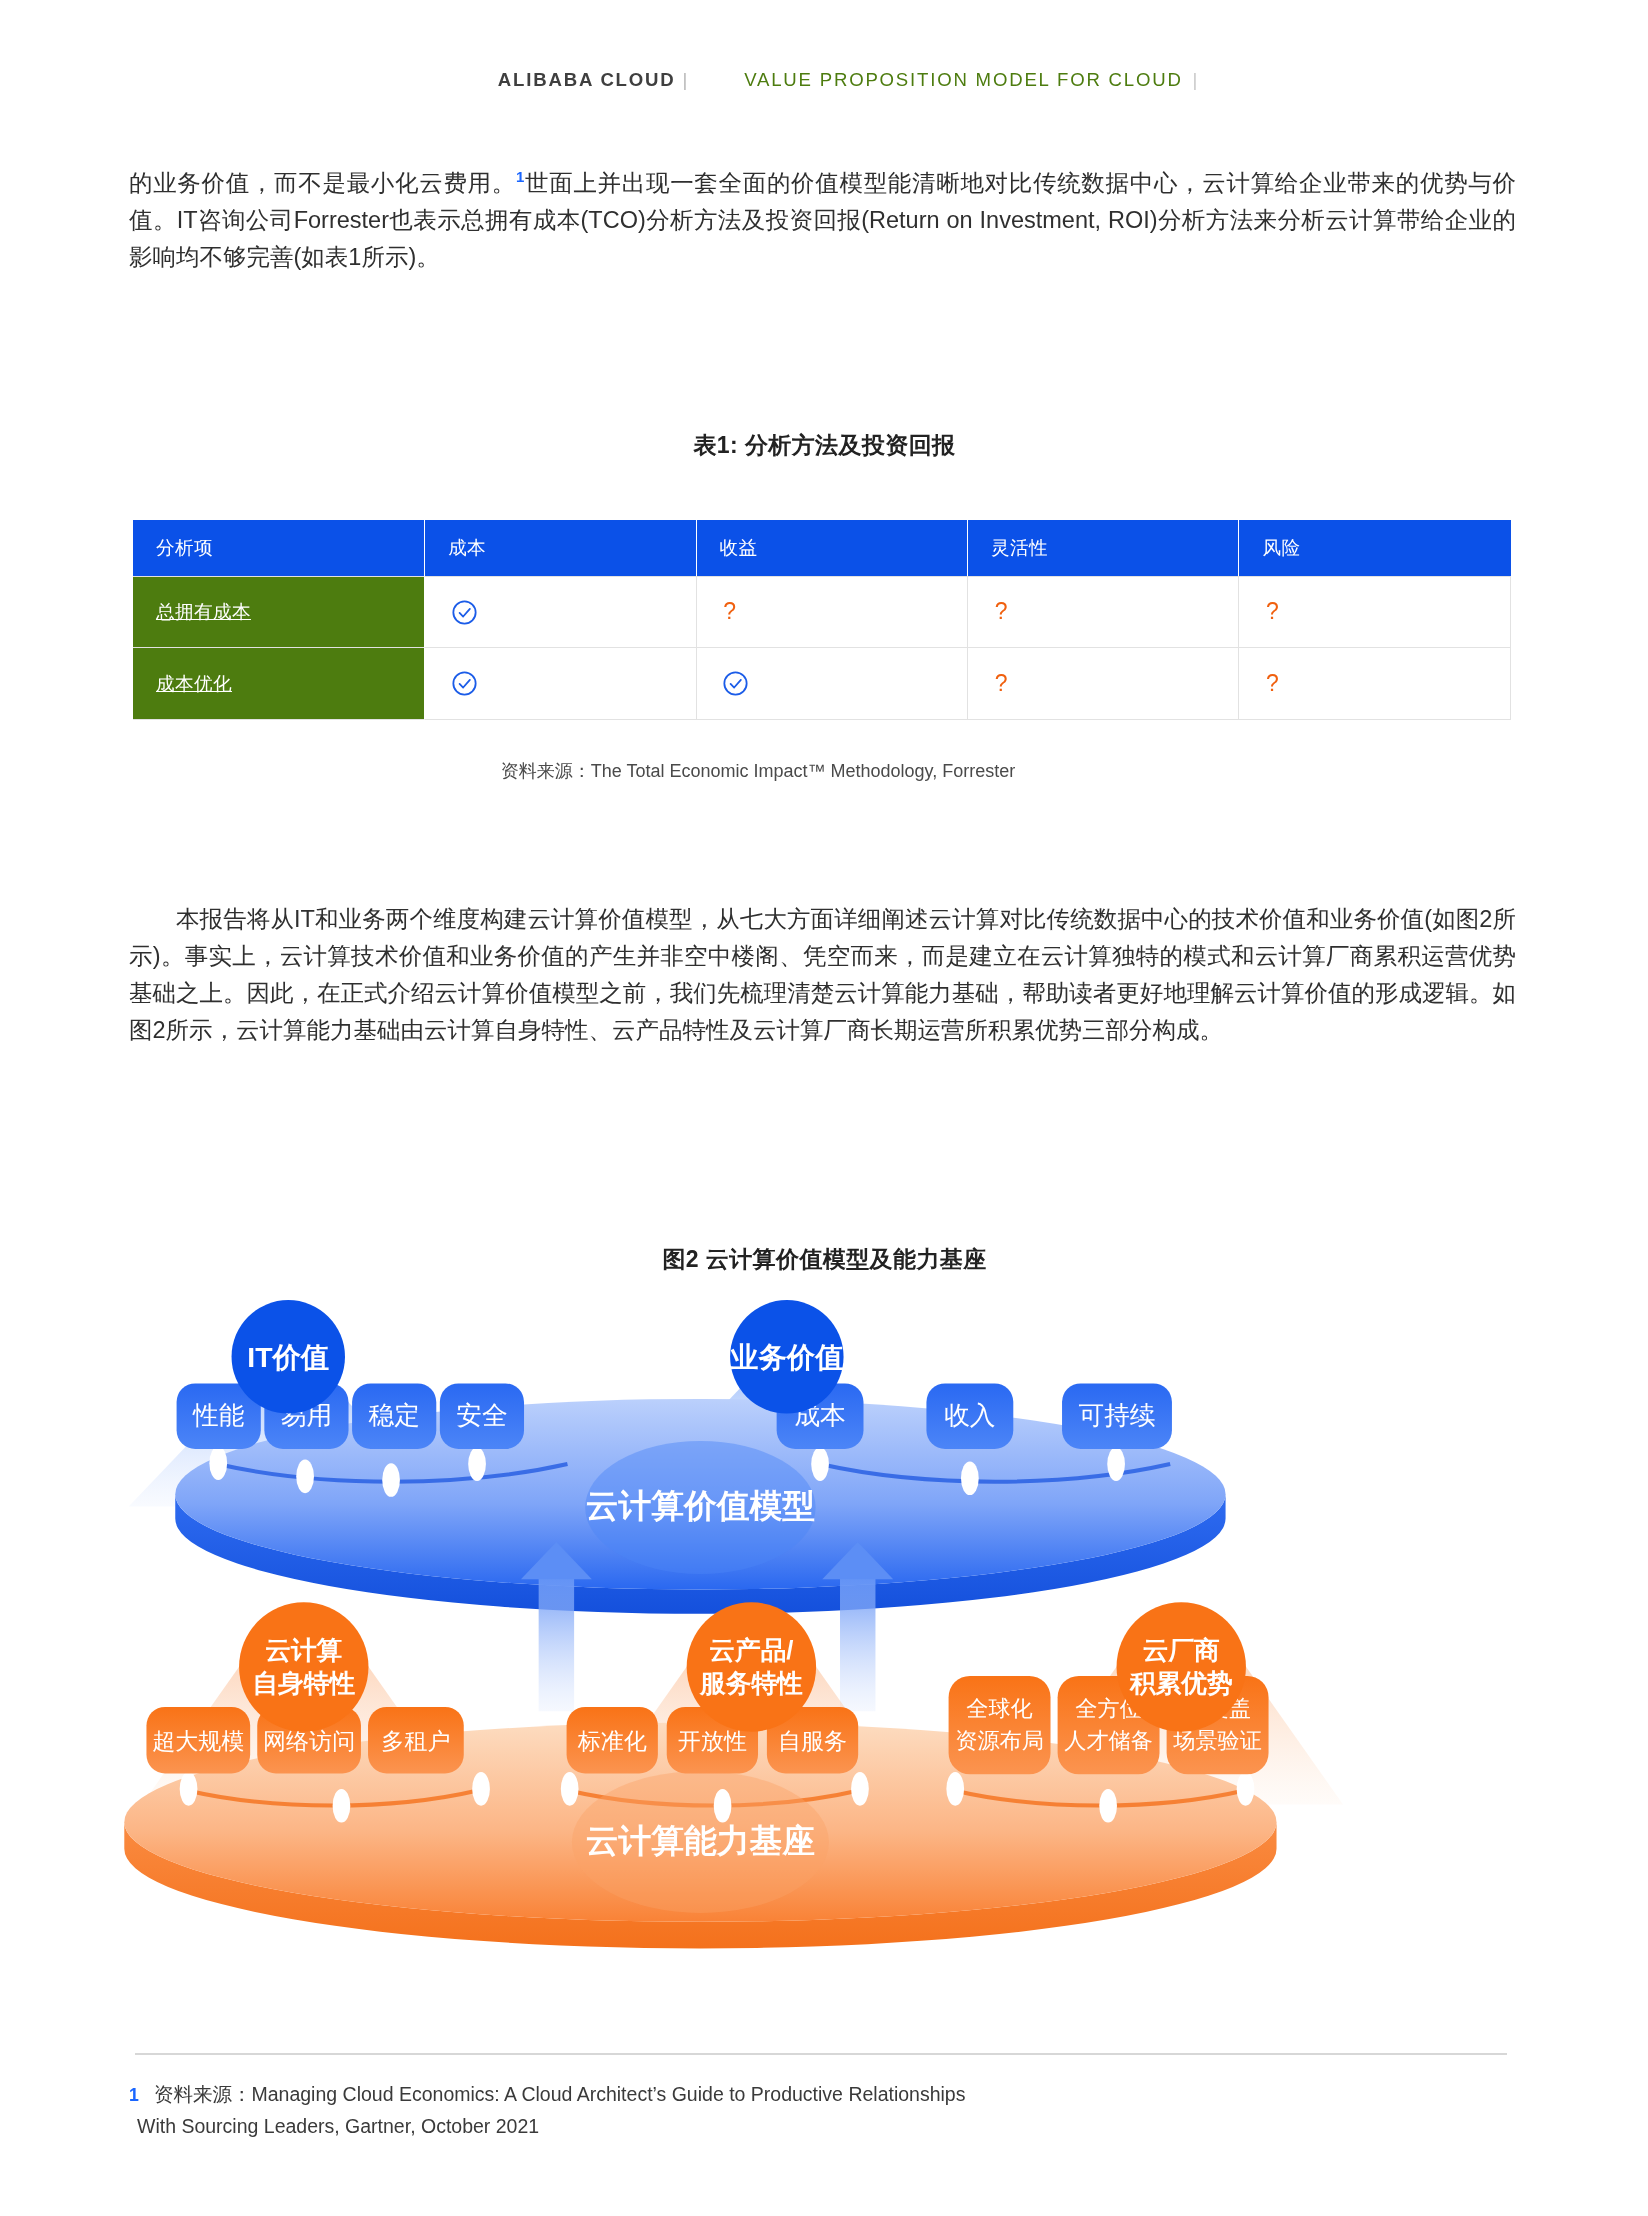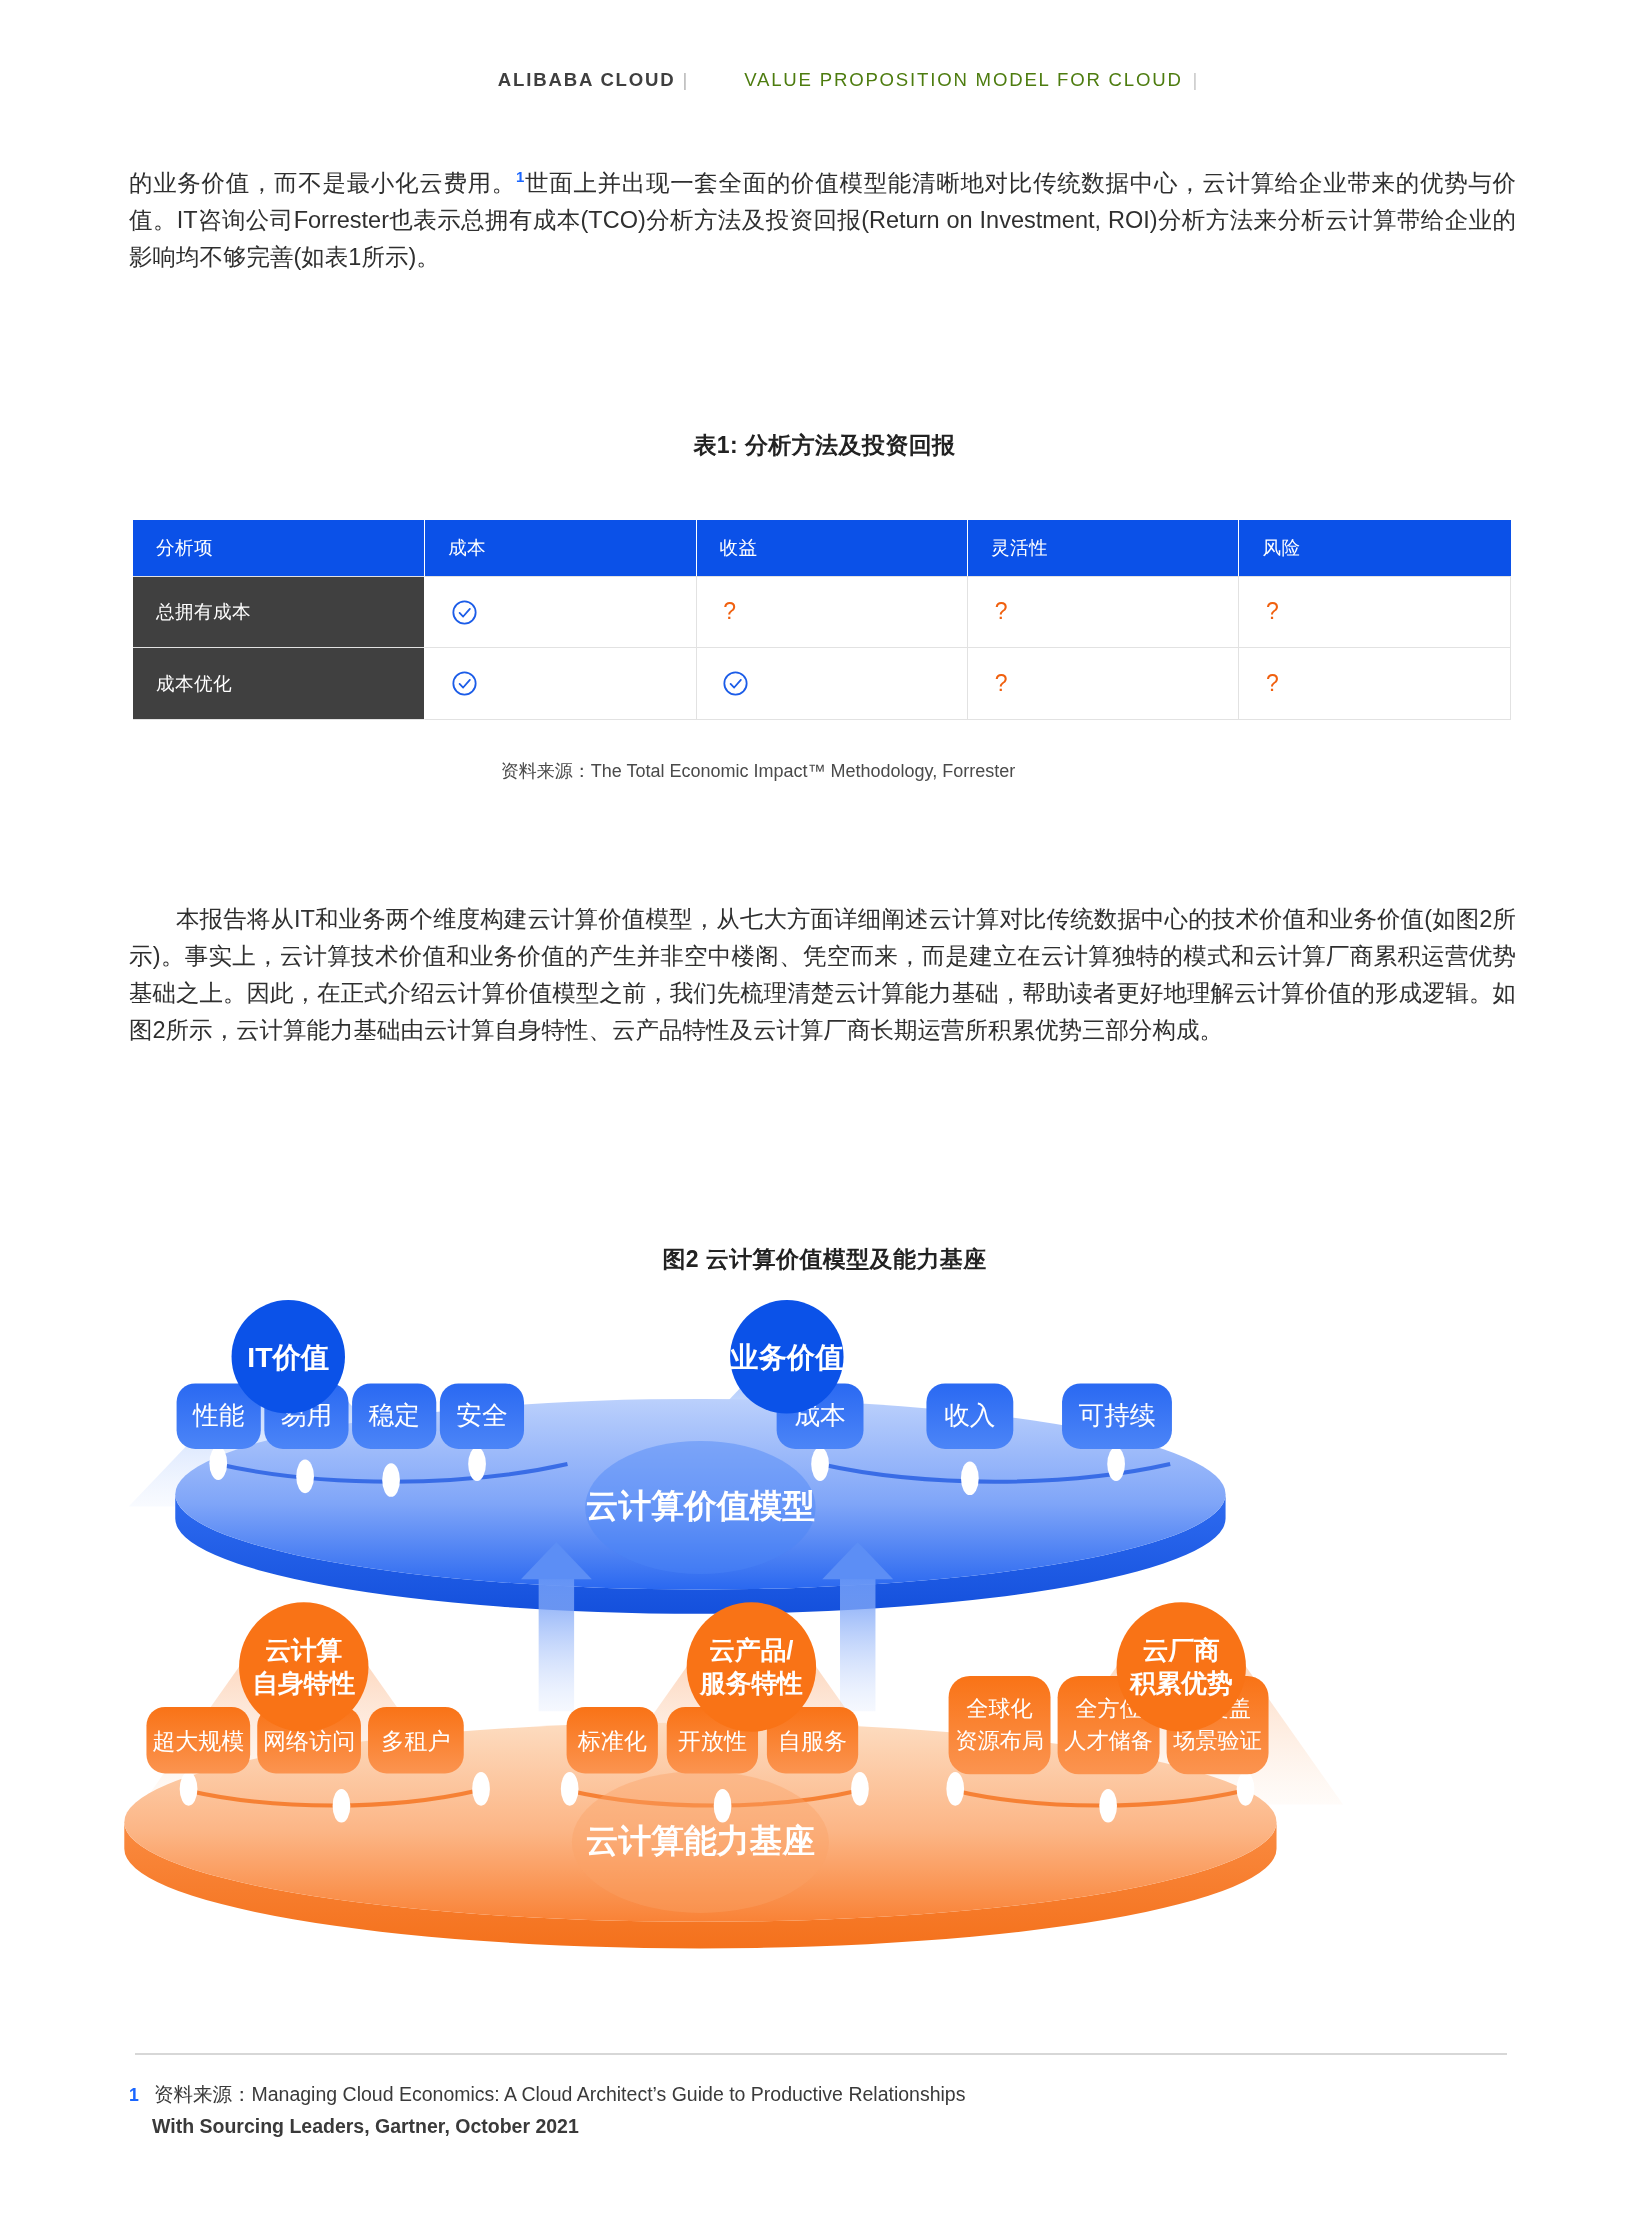--- a/index.html
+++ b/index.html
@@ -51,22 +51,23 @@
     text-align:left;padding-left:23px;box-sizing:border-box;
   }
   thead th{
     background:#0B51E8;color:#ffffff;height:56px;
     border-right:1.3px solid #ffffff;border-bottom:none;
     font-weight:400;letter-spacing:0.4px;
   }
   thead th:last-child{border-right:none;}
   tbody tr td{background:#ffffff;height:72px;}
   tbody td.rowhead{
-    background:#404040;color:#ffffff;border-right:1.3px solid #ffffff;
+    background:#4d7c0f;color:#ffffff;border-right:1.3px solid #ffffff;
     letter-spacing:0.4px;
+    text-decoration:underline;
   }
   tbody td.mark{text-align:left;padding-left:26.6px;}
   tbody tr:first-child td{border-top:1.3px solid #e2e2e2;}
   tbody td:last-child{border-right:1.3px solid #e2e2e2;}
   .chk{display:inline-block;width:25px;height:25px;position:relative;vertical-align:middle;}
   .chk svg{display:block;}
   .qm{color:#F0600F;font-size:23px;font-weight:400;line-height:1;}
 
   .src-note{
     position:absolute;top:759px;left:0;width:1516px;text-align:center;
@@ -87,21 +88,21 @@
   }
   .footnote{
     position:absolute;top:2079px;left:129px;width:1387px;
     font-size:19.5px;line-height:31px;color:#3a3a3a;
   }
   .footnote .fn-num{
     color:#1a66ff;font-weight:700;font-size:17.7px;
     display:inline-block;width:25px;
   }
   .footnote .fn-body{display:inline;}
-  .fn-line2{margin-left:23px;display:block;font-weight:bold;}
+  .fn-line2{margin-left:8px;display:block;}
   .pageno{
     position:absolute;top:2210px;right:133px;
     font-size:26px;color:#3a3a3a;
   }
 </style>
 </head>
 <body>
 
 <div class="page">
 

